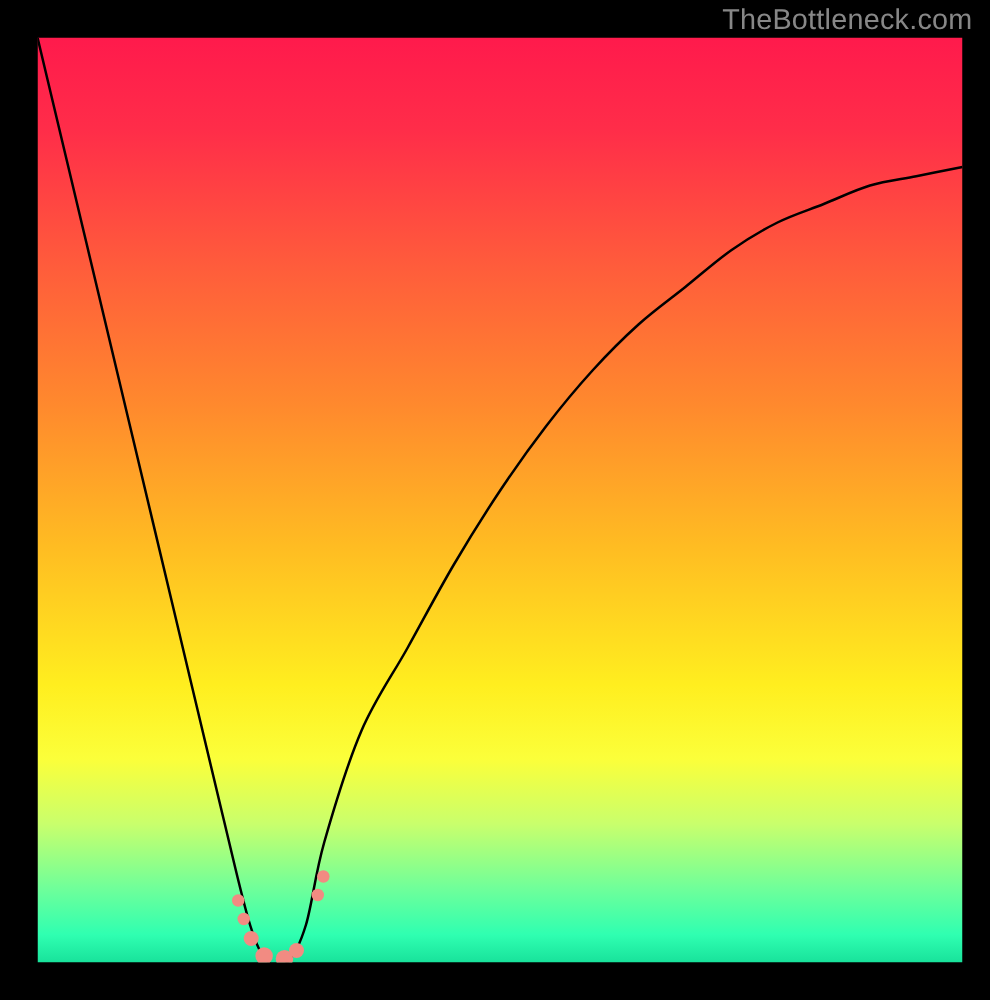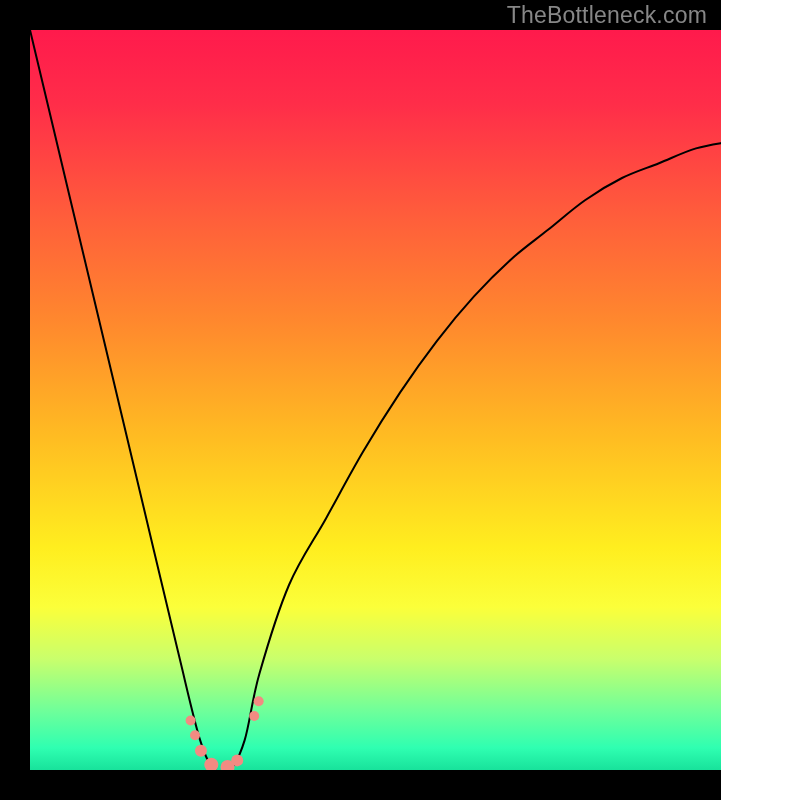--- a/index.html
+++ b/index.html
@@ -2,21 +2,21 @@
 <html><head>
 <meta charset="utf-8">
 <style>
   body {
     margin: 0;
     padding: 0;
     background: #fff;
   }
   .stage {
     position: relative;
-    width: 721px;
+    width: 792px;
     height: 800px;
     background: #000;
     overflow: hidden;
   }
   .watermark {
     position: absolute;
     top: 2px;
     right: 14px;
     font-family: Arial, Helvetica, sans-serif;
     font-size: 23px;

